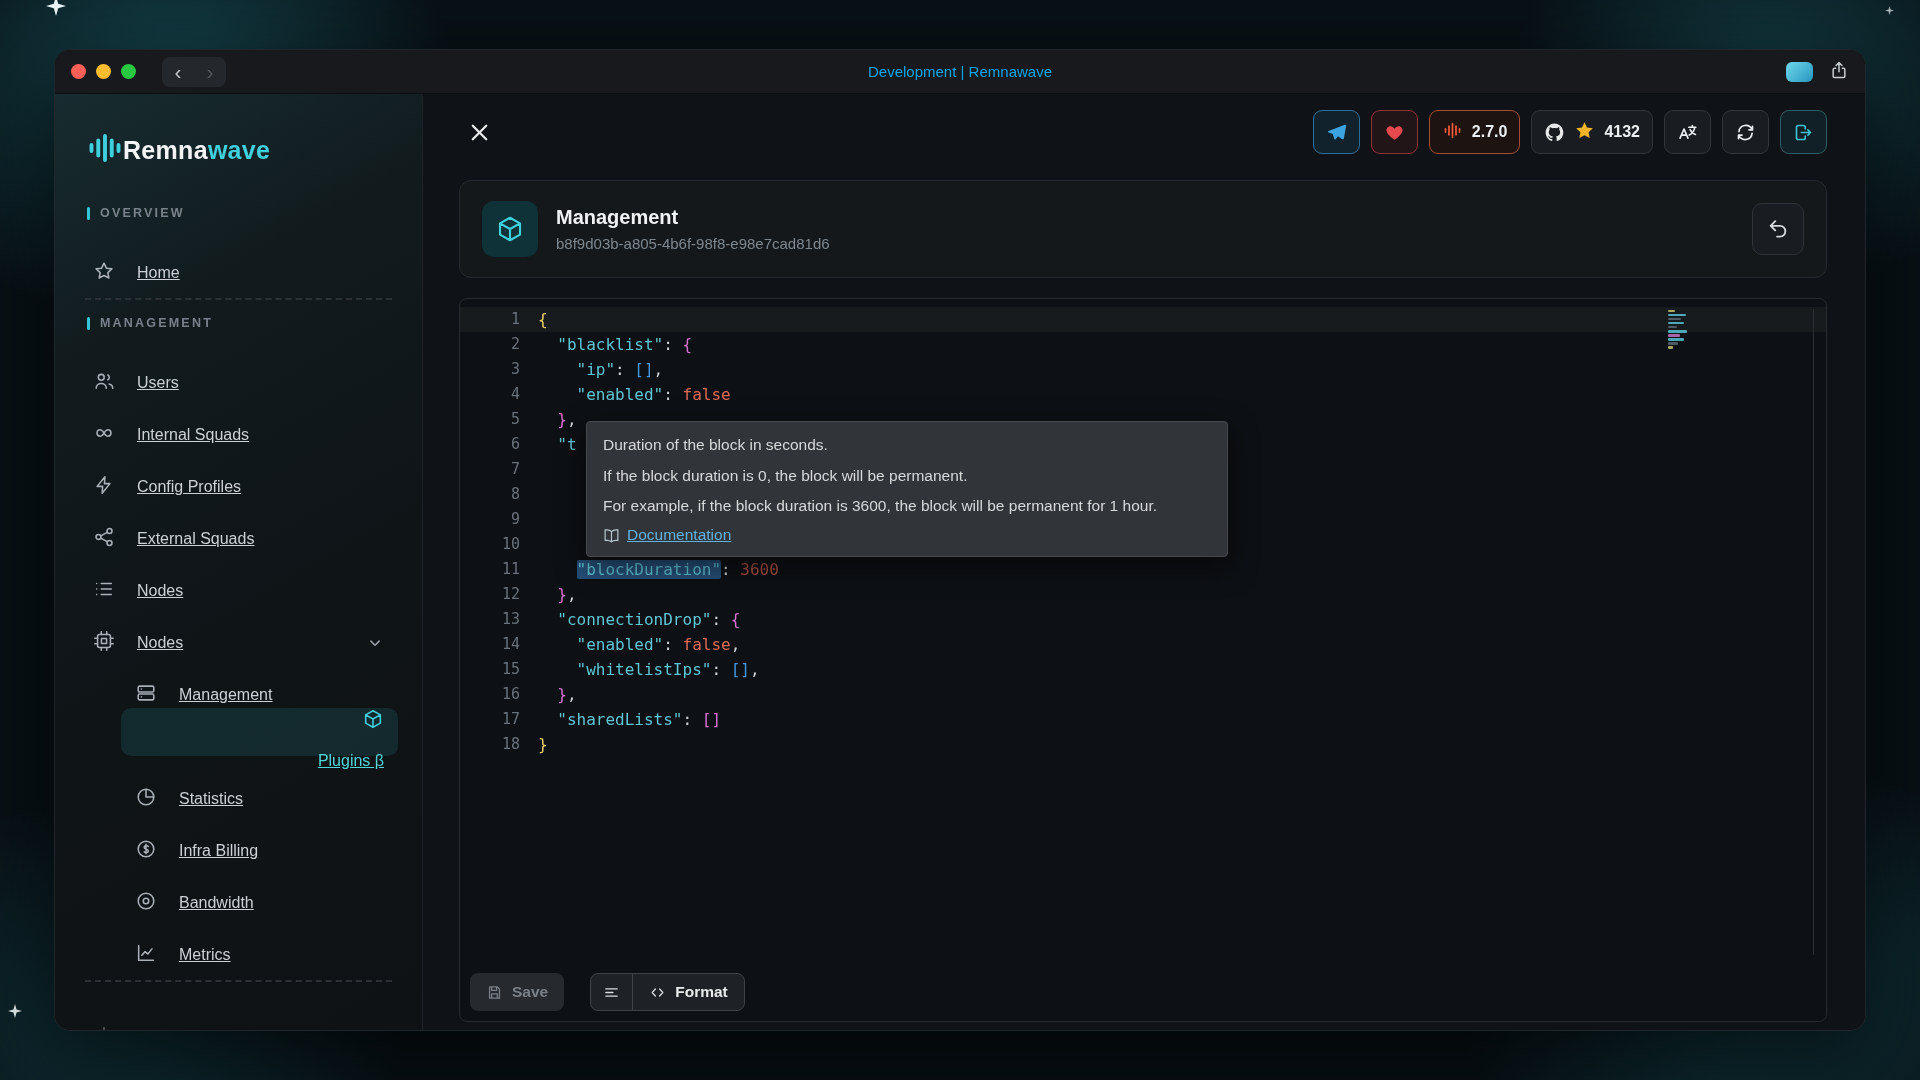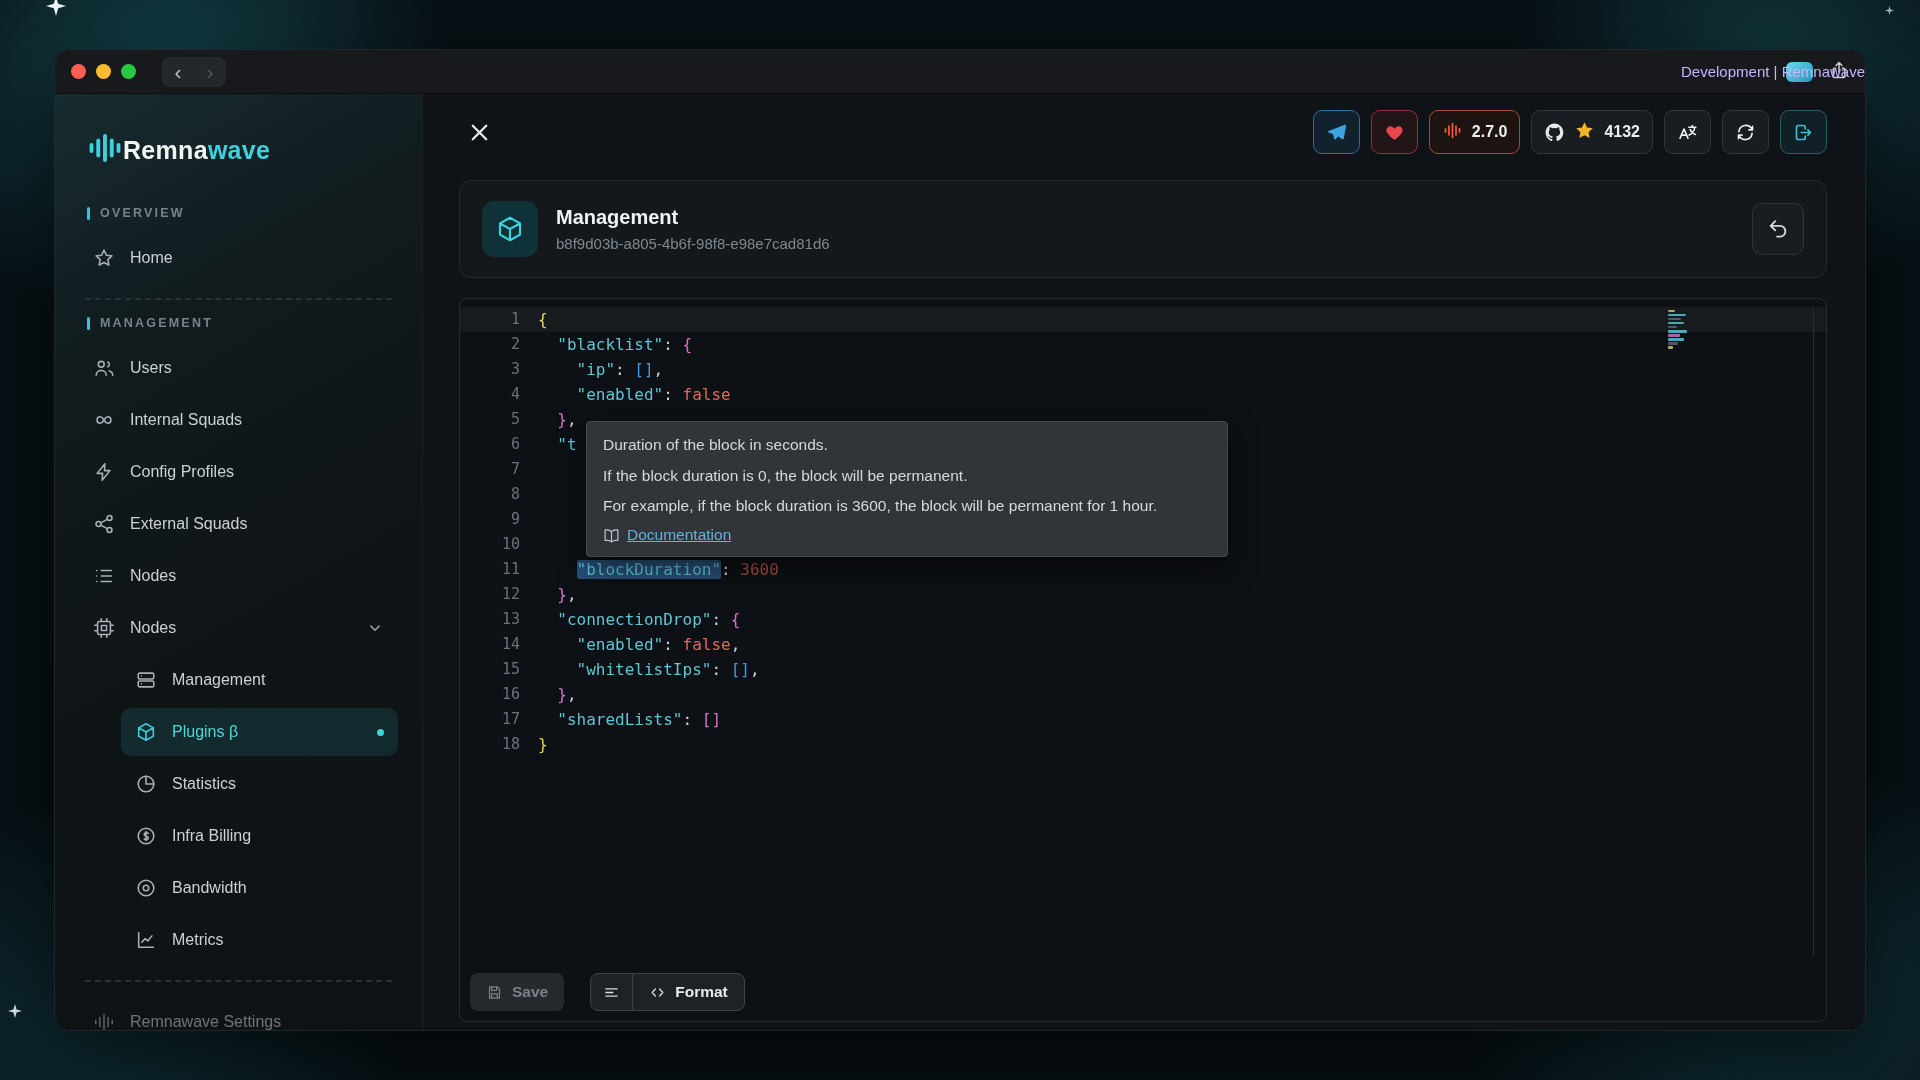--- a/index.html
+++ b/index.html
@@ -43,21 +43,21 @@
   }
   .tl-dot { width:15px; height:15px; border-radius:50%; margin-right:10px; }
   .tl-red { background:#ff5f57; } .tl-yellow { background:#febc2e; } .tl-green { background:#28c840; }
   .nav-pill {
     margin-left:16px; height:30px; width:64px; background:#24282c; border-radius:8px;
     display:flex; align-items:center; justify-content:space-around;
   }
   .nav-pill .chev { font-size:21px; line-height:28px; }
   .chev-back { color:#c3c8cd; } .chev-fwd { color:#53585d; }
   .tb-title {
-    position:absolute; left:0; right:0; text-align:right; font-size:15px; color:#c4b5fd;
+    position:absolute; left:0; right:0; text-align:center; font-size:15px; color:#0ea5e9;
     pointer-events:none;
   }
   .tb-right { margin-left:auto; display:flex; align-items:center; gap:16px; }
   .tb-badge {
     width:27px; height:20px; border-radius:6px;
     background:linear-gradient(135deg,#6fd8ec,#2796bf);
   }
   .tb-share svg { width:20px; height:20px; stroke:#c8cdd2; fill:none; stroke-width:1.8;
     stroke-linecap:round; stroke-linejoin:round; }
 
@@ -73,31 +73,31 @@
   .logo-ic svg { width:36px; height:36px; stroke:#3fd0dd; fill:none; stroke-width:2.6; stroke-linecap:round; }
   .brand { font-size:25px; font-weight:700; letter-spacing:.3px; }
   .brand .b1 { color:#f2f4f6; } .brand .b2 { color:#3fd0dd; }
 
   .sect { display:flex; align-items:center; gap:10px; margin:0 8px 14px; }
   .sect-bar { width:3px; height:13px; border-radius:2px; background:#35c6d6; }
   .sect-lb { font-size:12.5px; font-weight:700; letter-spacing:2.2px; color:#78828b; }
 
   .nav-item {
     height:48px; margin-bottom:4px; border-radius:10px;
-    display:flex; align-items:center; gap:15px; padding:0 14px;
-    color:#ccd1d6; font-size:16px; cursor:default;
+    display:flex; align-items:flex-end; gap:22px; padding:0 14px;
+    color:#ccd1d6; font-size:16px; cursor:default;text-decoration:underline;
   }
   .nav-item .nv-ic { display:flex; color:#a9b0b7; }
   .nav-item .nv-ic svg { width:22px; height:22px; stroke:currentColor; fill:none; stroke-width:1.7;
     stroke-linecap:round; stroke-linejoin:round; }
   .nav-chev { margin-left:auto; color:#9aa1a8; display:flex; }
   .nav-chev svg { width:18px; height:18px; stroke:currentColor; fill:none; stroke-width:2; stroke-linecap:round; }
   .sub { margin-left:42px; }
   .sub.active {
-    background:rgba(53,207,216,.12); color:#4fd6d8;
+    background:rgba(53,207,216,.12); color:#4fd6d8;flex-direction:column;
   }
   .sub.active .nv-ic { color:#3fd0dd; }
   .active-dot { margin-left:auto; width:7px; height:7px; border-radius:50%; background:#3bd4de; }
   .side-div { border-top:2px dashed #2b3136; margin:16px 6px; }
   .settings-item { opacity:.5; }
 
   
   .main { flex:1; min-width:0; background:#0f1216; padding:0 38px 0 36px; display:flex; flex-direction:column; position:relative; }
   .main-head { margin-top:14px; height:48px; display:flex; align-items:center; justify-content:space-between; }
   .close-x { width:40px; height:40px; display:flex; align-items:center; justify-content:center; }

